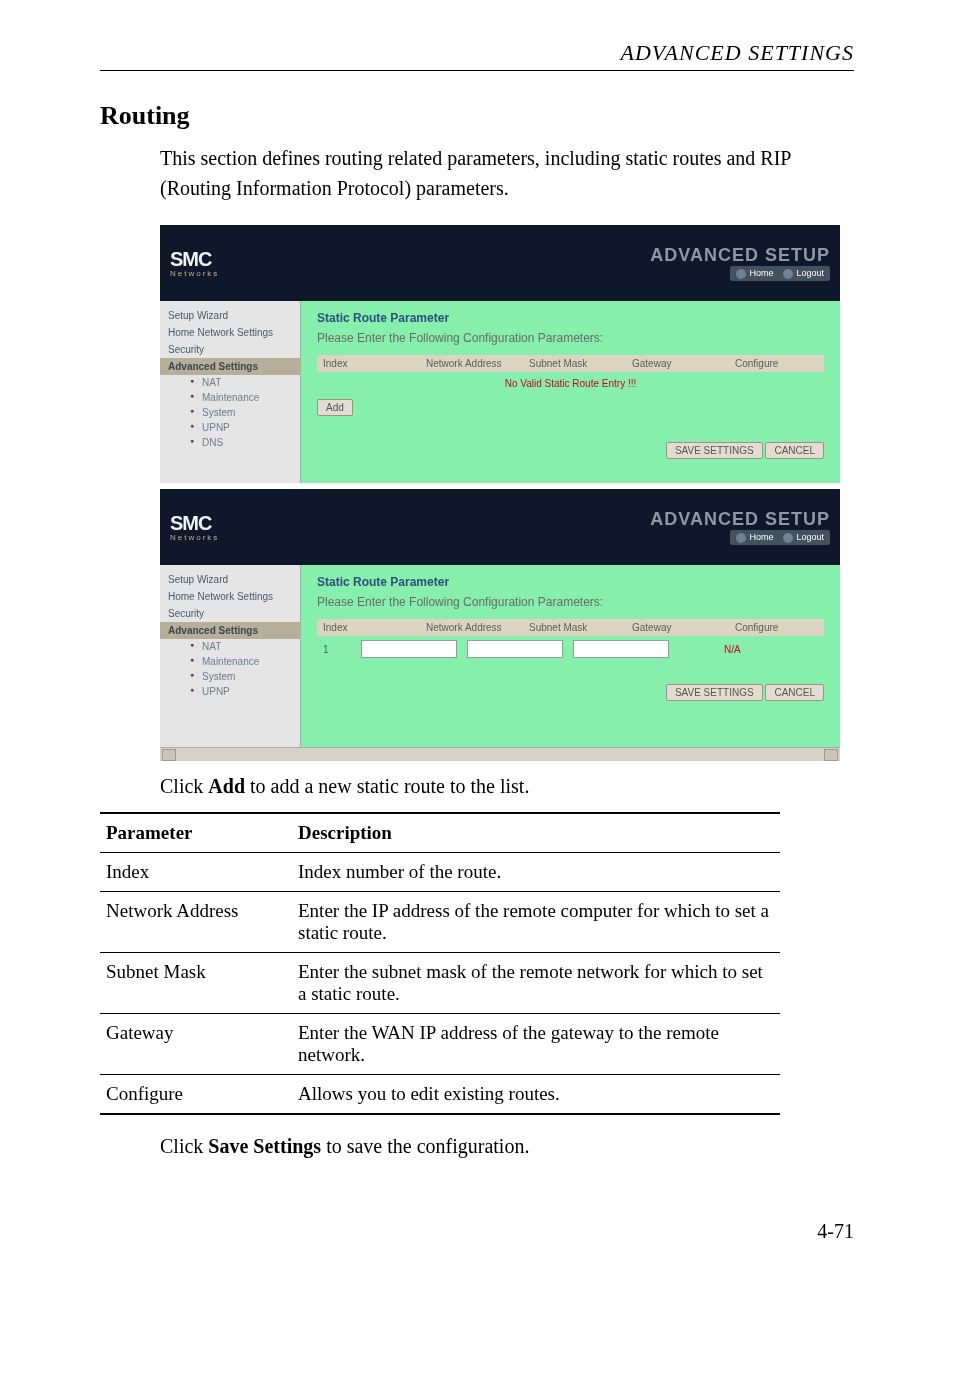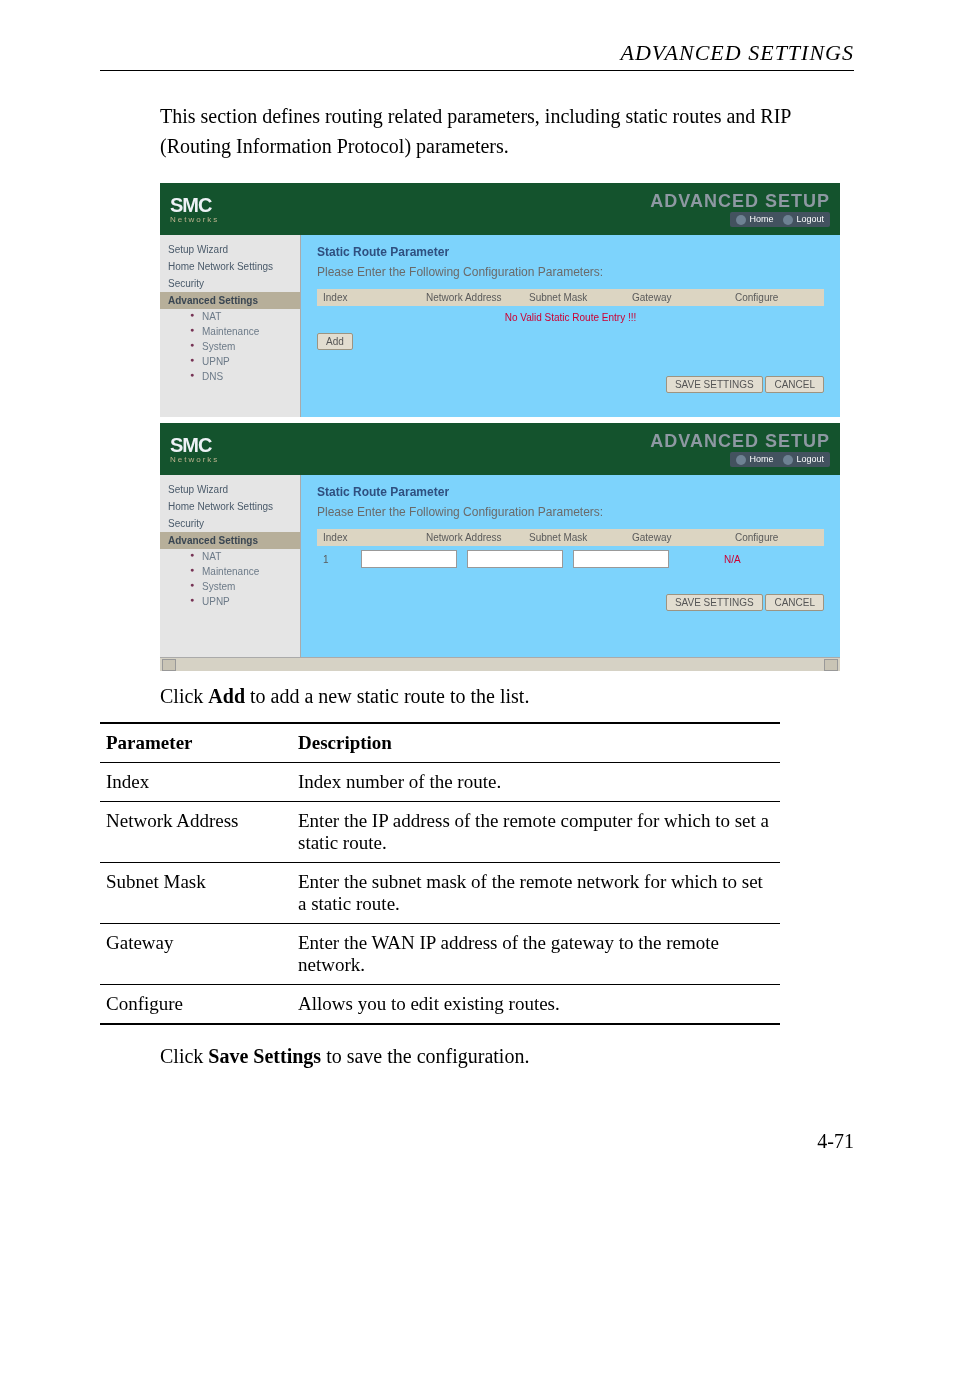--- a/index.html
+++ b/index.html
@@ -81,31 +81,31 @@
   .ss-left .subitem::before {
     content: '●';
     position: absolute;
     left: 6px;
     top: 2px;
     font-size: 7px;
     color: #735;
   }
   .ss-right {
     flex: 1;
-    background: #7dd3fc;
+    background: #86efac;
     position: relative;
   }
   .ss-banner {
     height: 52px;
-    background: #14532d;
+    background: #0f172a;
     color: #b8c4d0;
     display: flex;
     justify-content: space-between;
     align-items: center;
-    padding: 0 10px;
+    padding: 12px 10px;
   }
   .ss-logo {
     font-size: 20px;
     font-weight: bold;
     color: #eef2f6;
     font-family: Arial, sans-serif;
     letter-spacing: -1px;
   }
   .ss-logo-sub {
     font-size: 8px;
@@ -265,20 +265,21 @@
 </style>
 </head>
 <body>
 
 <div class="page">
 
   <div class="page-header-right">
     <span class="underline-hdr">ADVANCED SETTINGS</span>
   </div>
 
+  <h2 class="section-title">Routing</h2>
 
   <p class="body-text">This section defines routing related parameters, including static routes and RIP (Routing Information Protocol) parameters.</p>
 
 
   <div class="screenshot">
     <div class="ss-banner">
       <div class="ss-logoblock">
         <div class="ss-logo">SMC</div>
         <div class="ss-logo-sub">Networks</div>
       </div>

